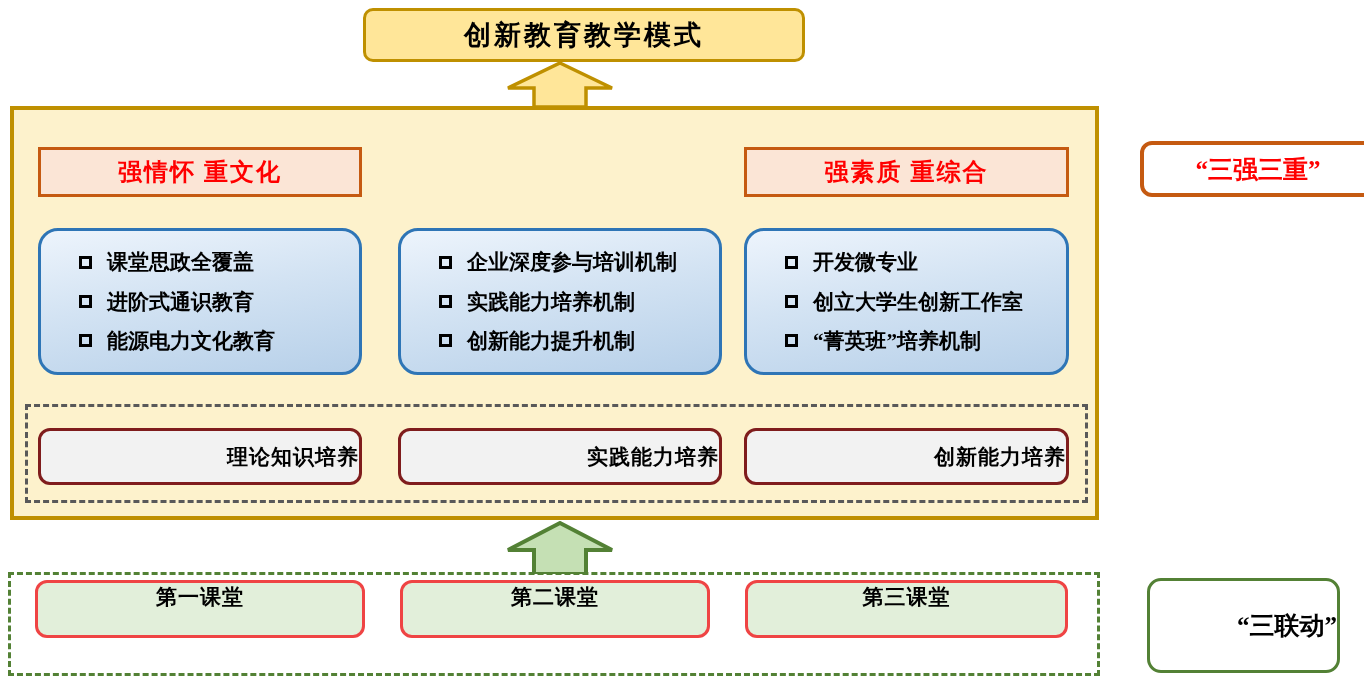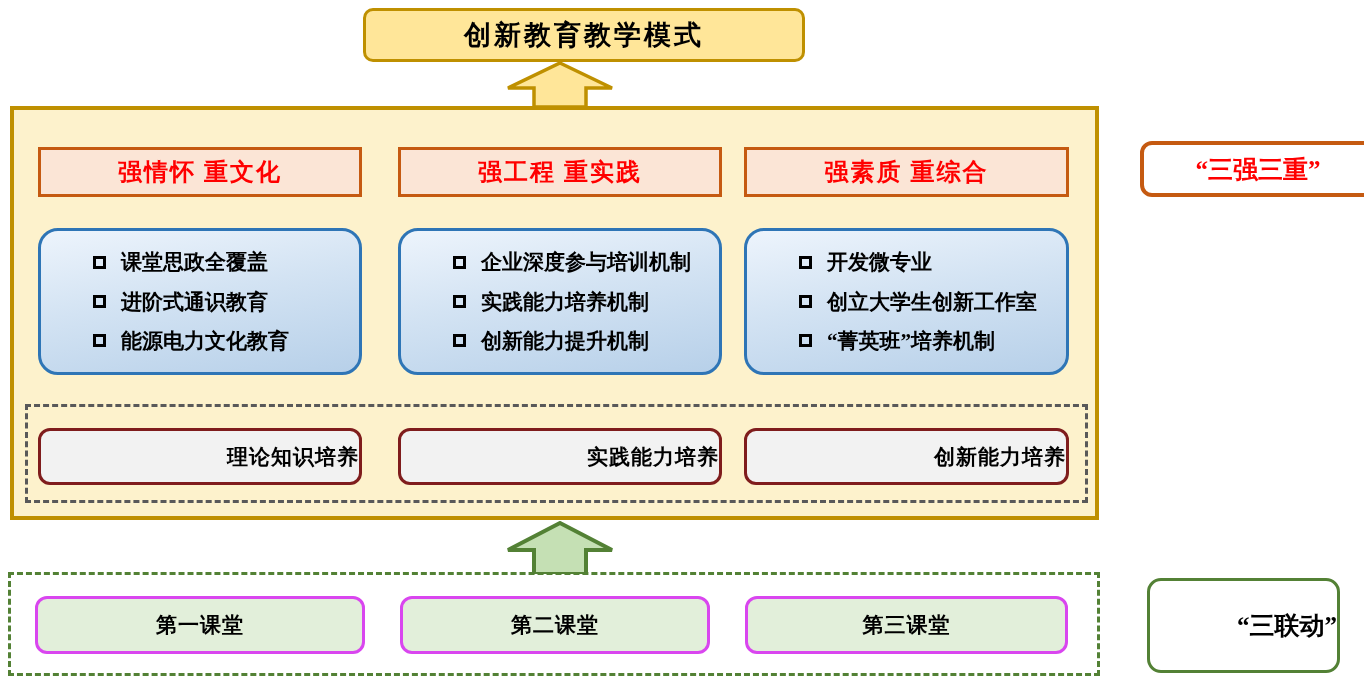--- a/index.html
+++ b/index.html
@@ -45,21 +45,21 @@
     color: #FF0000; font-size: 24px; letter-spacing: 2px;
   }
 
   
   .blue-box {
     top: 228px; height: 147px;
     background: linear-gradient(170deg, #EDF4FC 0%, #D3E3F3 45%, #B7D0E9 100%);
     border: 3px solid #2E75B6;
     border-radius: 20px;
     display: flex; flex-direction: column; justify-content: space-evenly;
-    padding: 6px 10px 6px 52px;
+    padding: 6px 10px 6px 38px;
   }
   .blue-item { display: flex; align-items: center; font-size: 21px; white-space: nowrap; }
   .bullet-sq {
     display: inline-block; flex: 0 0 auto;
     width: 13px; height: 13px;
     border: 3.5px solid #000;
     margin-right: 15px;
   }
 
   
@@ -75,25 +75,25 @@
     display: flex; align-items: center; justify-content: flex-end;
     font-size: 21px; letter-spacing: 1px;
   }
 
   
   .green-dash-zone {
     left: 8px; top: 572px; width: 1092px; height: 104px;
     border: 3px dashed #538135;
   }
   .green-box {
-    top: 596px; height: 58px;
+    top: 580px; height: 58px;
     background: #E2EFDA;
-    border: 3px solid #d946ef;
+    border: 3px solid #ef4444;
     border-radius: 12px;
-    display: flex; align-items: center; justify-content: center;
+    display: flex; justify-content: center;
     font-size: 21px; letter-spacing: 1px;
   }
 
   
   .tag-sanqiang {
     left: 1140px; top: 141px; width: 236px; height: 56px;
     background: #fff;
     border: 4px solid #C55A11;
     border-radius: 12px;
     display: flex; align-items: center; justify-content: center;
@@ -126,23 +126,20 @@
 
   <svg class="abs arrow-svg" style="left:500px; top:61px;" width="120" height="46" viewBox="0 0 120 46">
     <polygon points="60,2 112,27 86,27 86,46 34,46 34,27 8,27" fill="#FFE699" stroke="#BF9000" stroke-width="3.5"></polygon>
   </svg>
 
   <div class="abs main-panel"></div>
 
   <div class="abs red-header col-0">
     <span>强情怀 重文化</span>
   </div>
-  <div class="abs red-header col-1">
-    <span>强工程 重实践</span>
-  </div>
   <div class="abs red-header col-2">
     <span>强素质 重综合</span>
   </div>
 
   <div class="abs blue-box col-0">
     <div class="blue-item">
       <span class="bullet-sq"></span>
       <span>课堂思政全覆盖</span>
     </div>
     <div class="blue-item">

